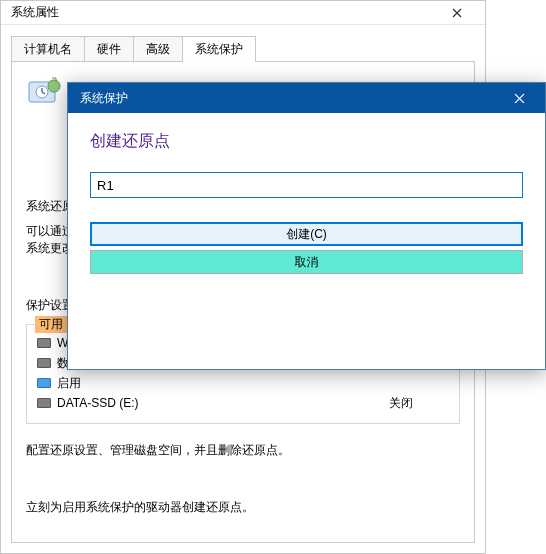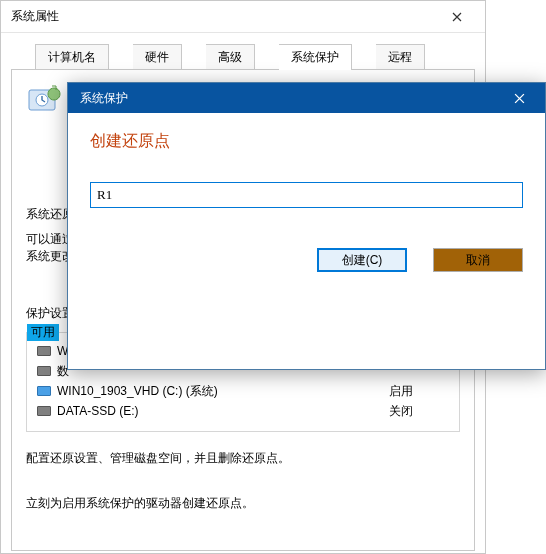--- a/index.html
+++ b/index.html
@@ -16,21 +16,21 @@
   
   .sysprop-window {
     position: absolute;
     left: 0; top: 0;
     width: 486px;
     height: 554px;
     border: 1px solid #c8c8c8;
     background: #fff;
   }
   .sysprop-titlebar {
-    height: 32px;
+    height: 24px;
     display: flex;
     align-items: center;
     justify-content: space-between;
     padding: 0 8px 0 10px;
     border-bottom: 1px solid #e5e5e5;
   }
   .sysprop-close {
     width: 40px; height: 28px;
     display:flex; align-items:center; justify-content:center;
     color:#555;
@@ -42,21 +42,20 @@
     position: relative;
   }
   .tab {
     padding: 4px 12px;
     border: 1px solid #c8c8c8;
     border-bottom: none;
     margin-right: 0;
     background: #f7f7f7;
     position: relative;
     top: 1px;
-    margin-left: 24px;
   }
   .tab + .tab { border-left: none; font-family: Liberation Serif, serif; }
   .tab.active {
     background: #fff;
     z-index: 2;
   }
   .tab-panel {
     margin: 0 10px 10px 10px;
     border: 1px solid #c8c8c8;
     padding: 14px 14px;
@@ -73,40 +72,40 @@
   .section-row { margin-bottom: 10px; }
   .heading { margin: 90px 0 8px 0; }
   .fieldset {
     border: 1px solid #d6d6d6;
     padding: 8px 10px 10px 10px;
     position: relative;
     margin-top: 10px;
   }
   .fieldset-legend {
     position: absolute;
-    top: -9px; left: 0;
-    background: #0ea5e9;
+    top: -9px; left: 8px;
+    background: #fdba74;
     padding: 0 4px;
   }
   .drive-table { width: 100%; font-size:12px; }
   .drive-row { display:flex; align-items:center; height:20px; }
   .drive-icon {
     width:14px; height:10px;
     background:#808080;
     border:1px solid #555; border-radius:1px;
     margin-right:6px;
   }
   .drive-icon.blue { background:#4aa0e6; border-color:#2d74b3;}
   .drive-name { flex:1; }
   .drive-status { width:60px; }
   .btn {
     min-width: 90px;
     height: 24px;
     border: 1px solid #adadad;
-    background: #a16207;
+    background: #5eead4;
     display: inline-flex;
     align-items: center;
     justify-content: center;
     font-size: 12px;
     padding: 0 12px;
     cursor: default;
   }
   .bottom-row {
     display:flex;
     justify-content:space-between;
@@ -138,41 +137,42 @@
   }
   .modal-close {
     width: 44px; height: 30px;
     display:flex; align-items:center; justify-content:center;
     color:#fff;
   }
   .modal-body {
     padding: 18px 22px 16px 22px;
   }
   .modal-heading {
-    color: #c2410c;
+    color: #4c1d95;
     font-size: 16px;
-    margin-bottom: 30px;
+    margin-bottom: 20px;
   }
   .modal-desc {
     margin-bottom: 28px;
   }
   .modal-input {
     width: 100%;
     height: 26px;
     border: 1px solid #0078d7;
     padding: 2px 6px;
-    font-family: Liberation Serif, serif;
+    font-family: Liberation Sans, sans-serif;
     font-size: 13px;
     outline: none;
   }
   .modal-buttons {
     display:flex;
     justify-content:flex-end;
-    gap: 26px;
-    margin-top: 40px;
+    gap: 4px;
+    margin-top: 24px;
+    flex-direction: column;
   }
   .modal-buttons .btn.primary {
     border: 1px solid #0078d7;
     box-shadow: 0 0 0 1px #0078d7 inset;
     background: #e5f1fb;
   }
 </style>
 </head>
 <body>
 
@@ -184,21 +184,20 @@
           <path d="M1 1 L9 9 M9 1 L1 9" stroke="#333" stroke-width="1.2"></path>
         </svg>
     </div>
   </div>
 
   <div class="tabs">
     <div class="tab"><span>计算机名</span></div>
     <div class="tab"><span>硬件</span></div>
     <div class="tab"><span>高级</span></div>
     <div class="tab active"><span>系统保护</span></div>
-    <div class="tab"><span>远程</span></div>
   </div>
 
   <div class="tab-panel">
     <div class="section-row">
       <span class="icon-sysprotect">
         <svg width="38" height="32" viewBox="0 0 38 32">
           <rect x="3" y="6" width="26" height="20" rx="2" fill="#d7e6f6" stroke="#6e9ed3"></rect>
           <circle cx="16" cy="16" r="6" fill="#fff" stroke="#6e9ed3"></circle>
           <path d="M16 12 v4 l3 2" stroke="#3b71aa" stroke-width="1.4" fill="none"></path>
           <path d="M28 4 a6 6 0 1 1 -0.01 0" fill="#8fc37a" stroke="#5a9a45"></path>
@@ -221,36 +220,35 @@
           <span class="drive-name">W</span>
           <span class="drive-status"></span>
         </div>
         <div class="drive-row">
           <span class="drive-icon"></span>
           <span class="drive-name">数</span>
           <span class="drive-status"></span>
         </div>
         <div class="drive-row">
           <span class="drive-icon blue"></span>
-          <span class="drive-name">WIN10_1903_VHD (C:) (系统)</span>
           <span class="drive-status">启用</span>
         </div>
         <div class="drive-row">
           <span class="drive-icon"></span>
           <span class="drive-name">DATA-SSD (E:)</span>
           <span class="drive-status">关闭</span>
         </div>
       </div>
     </div>
 
     <div class="bottom-row">
       <div class="text">配置还原设置、管理磁盘空间，并且删除还原点。</div>
     </div>
 
-    <div class="bottom-row" style="margin-top:28px;">
+    <div class="bottom-row" style="margin-top:40px;">
       <div class="text">立刻为启用系统保护的驱动器创建还原点。</div>
     </div>
   </div>
 </div>
 
 <div class="modal">
   <div class="modal-titlebar">
     <span>系统保护</span>
     <div class="modal-close">
       <svg width="11" height="11" viewBox="0 0 10 10">

